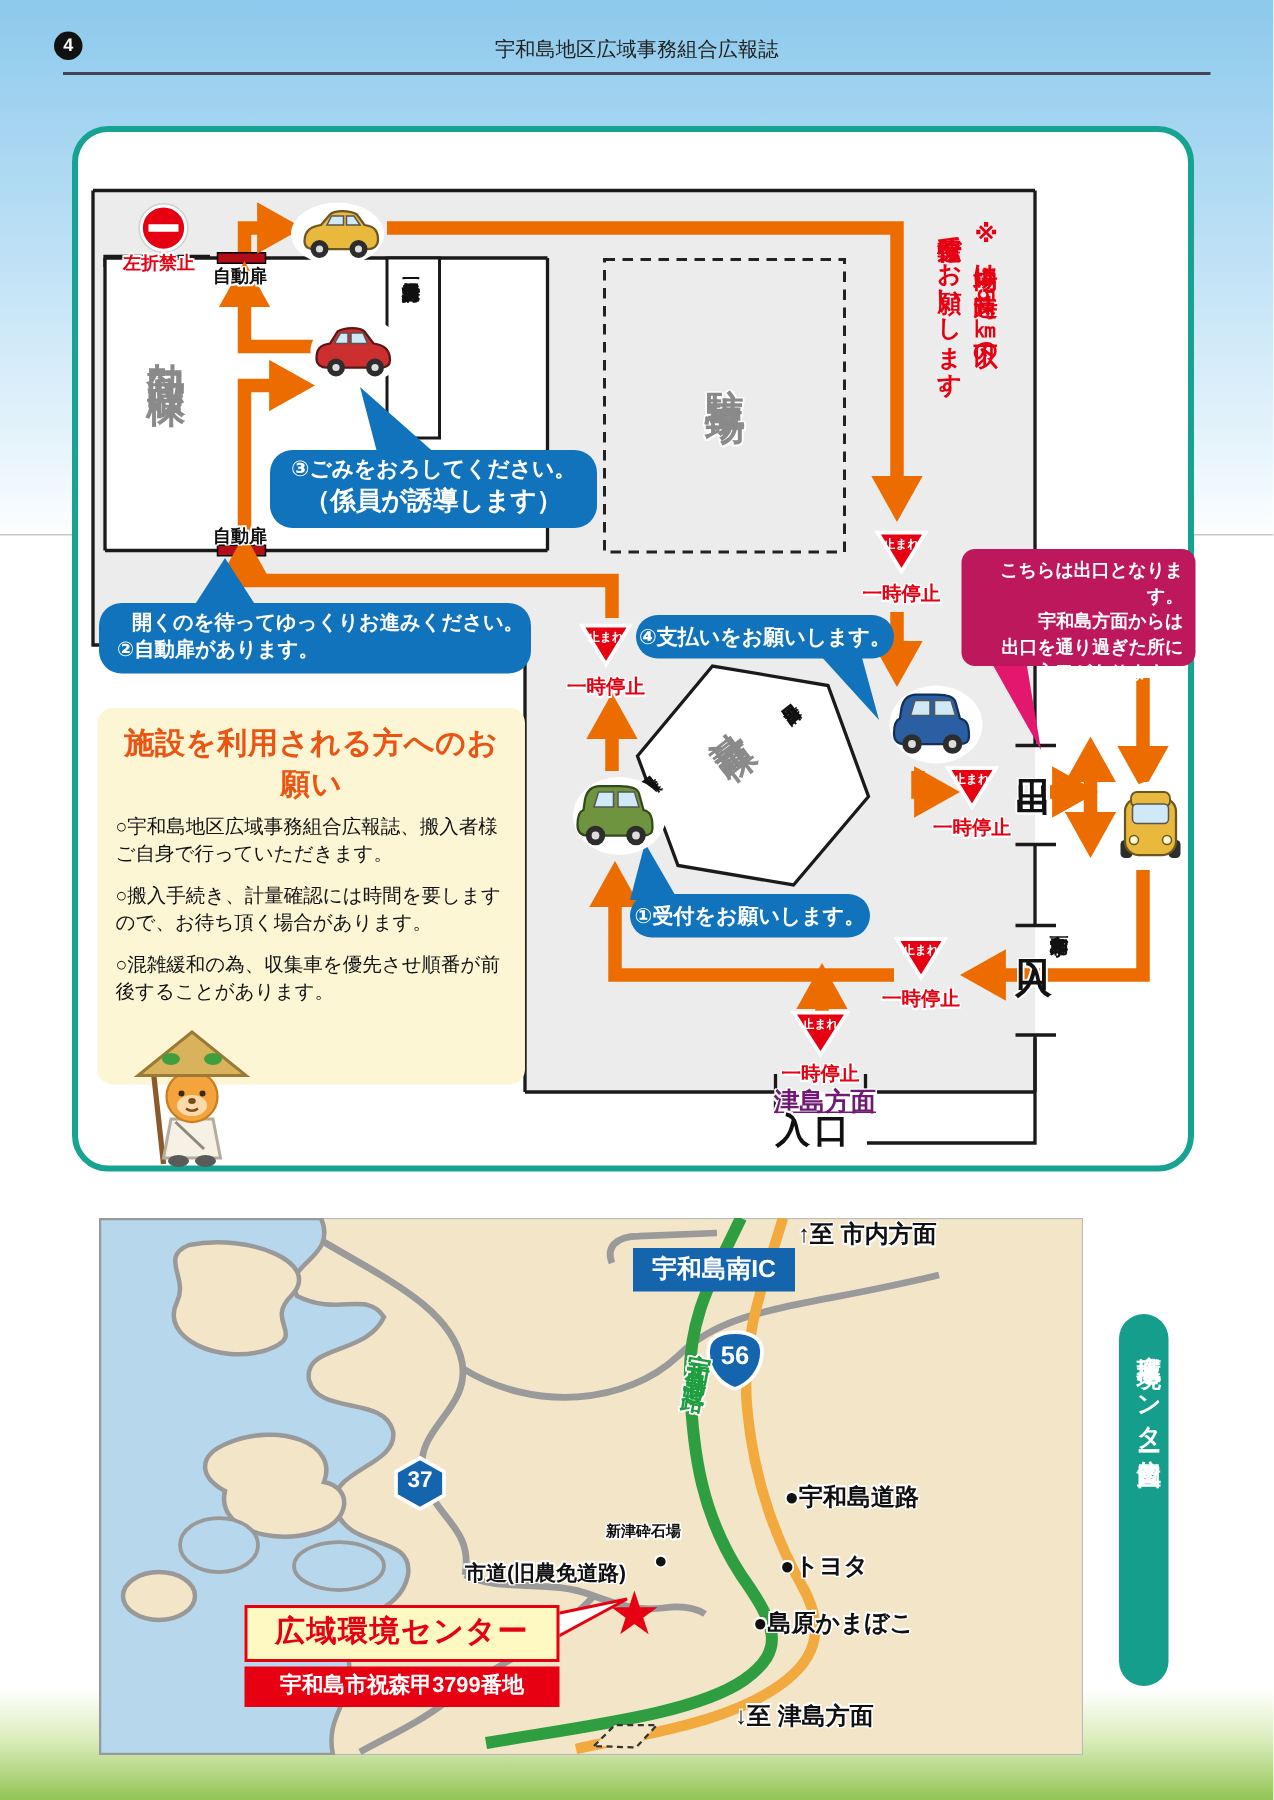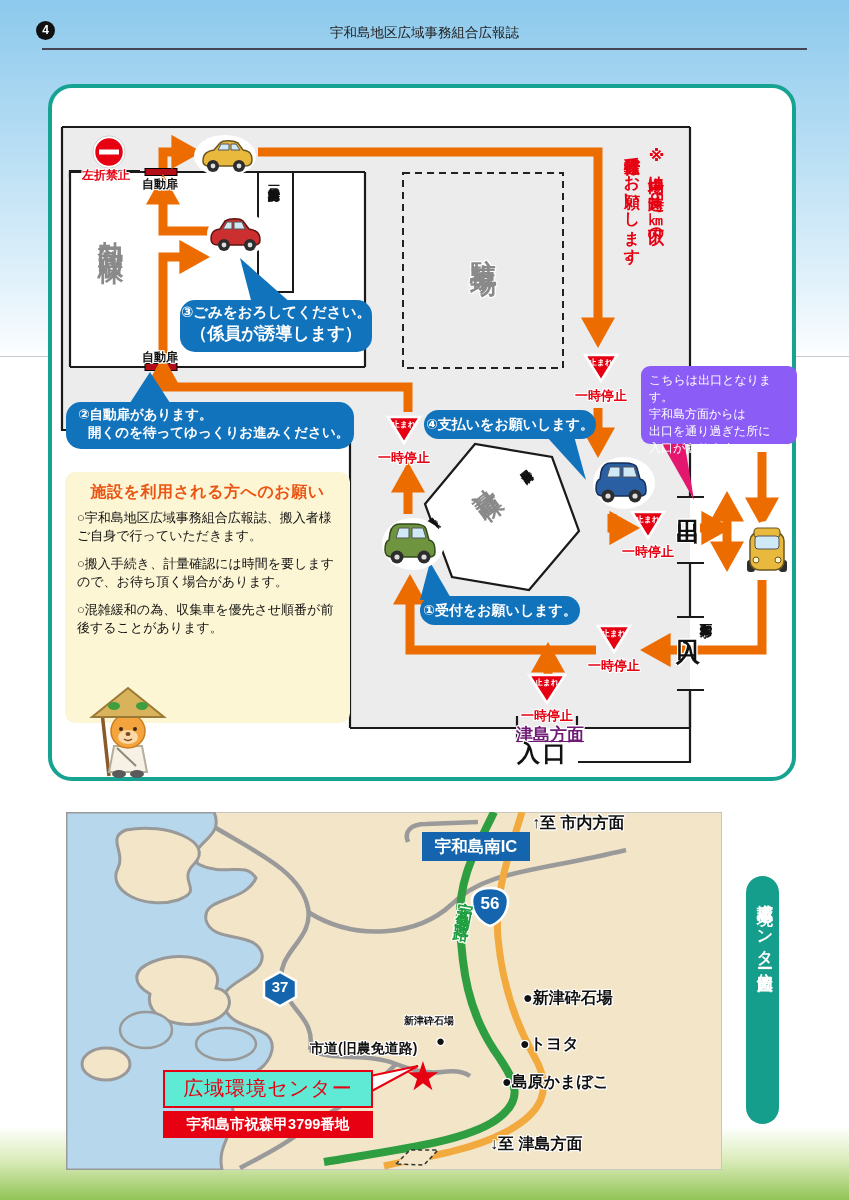--- a/index.html
+++ b/index.html
@@ -7,29 +7,29 @@
   .page{position:relative;width:849px;height:1200px;background:#fff;overflow:hidden;}
   .abs{position:absolute;}
   .halo{text-shadow:-1px -1px 0 #fff,1px -1px 0 #fff,-1px 1px 0 #fff,1px 1px 0 #fff,-1px 0 0 #fff,1px 0 0 #fff,0 -1px 0 #fff,0 1px 0 #fff;}
   .vert{writing-mode:vertical-rl;}
   .topbg{left:0;top:0;width:849px;height:356px;background:linear-gradient(180deg,#8cc9ec 0%,#b6ddf4 40%,#e8f5fc 85%,#fdfeff 100%);border-bottom:1px solid #c9c9c9;}
   .botbg{left:0;top:1126px;width:849px;height:74px;background:linear-gradient(180deg,rgba(255,255,255,0) 0%,#dcedbd 45%,#92c455 100%);}
   .card{left:48px;top:84px;width:748px;height:697px;background:#fff;border:4px solid #17a391;border-radius:24px;box-sizing:border-box;}
   .pill{left:327px;top:90px;width:196px;height:31px;background:#17a391;border-radius:16px;color:#fff;font-weight:bold;font-size:17px;line-height:31px;text-align:center;letter-spacing:1px;}
   .bldg{color:#8a8a8a;font-weight:bold;font-size:26px;letter-spacing:6px;}
   .callout{background:#1273bd;color:#fff;font-weight:bold;border-radius:15px;text-align:center;}
-  .pinkbox{background:#8b5cf6;color:#fff;font-weight:normal;border-radius:9px;}
+  .pinkbox{background:#be185d;color:#fff;font-weight:bold;border-radius:9px;text-align:right;}
   .stopcap{color:#e60012;font-weight:bold;font-size:13px;width:64px;text-align:center;}
   .tomare{color:#fff;font-size:8px;font-weight:bold;width:100%;text-align:center;position:absolute;top:5px;left:0;}
   .redtxt{color:#e60012;font-weight:bold;}
   .gatelbl{font-size:12px;font-weight:bold;color:#111;}
   .biggate{font-size:24px;font-weight:bold;color:#111;letter-spacing:2px;}
   .mapname{font-weight:bold;color:#111;font-size:16px;}
   .ybox{left:65px;top:472px;width:285px;height:251px;background:#fdf6d5;border-radius:10px;}
-  .ybox h3{margin:10px 8px 6px 8px;color:#ea5514;font-size:16px;text-align:center;letter-spacing:0.5px;}
+  .ybox h3{margin:10px 8px 6px 8px;color:#ea5514;font-size:20px;text-align:center;letter-spacing:0.5px;}
   .ybox .item{margin:0 12px 9px 12px;font-size:13px;line-height:1.42;color:#111;}
   .closing{text-align:right;margin:2px 14px 0 0;font-size:13.5px;color:#111;}
 </style>
 </head>
 <body>
 
 <div class="page">
 
   <div class="abs topbg"></div>
   <div class="abs botbg"></div>
@@ -220,27 +220,27 @@
     <ellipse cx="24" cy="29" rx="23" ry="28" fill="#fff"></ellipse>
     <rect x="4" y="40" width="8" height="12" rx="3" fill="#2d2d2d"></rect>
     <rect x="36" y="40" width="8" height="12" rx="3" fill="#2d2d2d"></rect>
     <rect x="7" y="12" width="34" height="38" rx="9" fill="#e9b93d" stroke="#6a5620" stroke-width="1.5"></rect>
     <rect x="11" y="8" width="26" height="10" rx="4" fill="#e9b93d" stroke="#6a5620" stroke-width="1.2"></rect>
     <rect x="12" y="16" width="24" height="13" rx="3" fill="#cfe9f6" stroke="#555" stroke-width="1"></rect>
     <circle cx="13" cy="40" r="3" fill="#fff6cc" stroke="#6a5620" stroke-width="1"></circle>
     <circle cx="35" cy="40" r="3" fill="#fff6cc" stroke="#6a5620" stroke-width="1"></circle>
   </svg>
 
-  <div class="abs callout" style="left:180px;top:300px;width:192px;height:52px;padding-top:3px;box-sizing:border-box;">
+  <div class="abs callout" style="left:180px;top:300px;width:218px;height:52px;padding-top:3px;box-sizing:border-box;">
     <div style="font-size:14.5px;">③ごみをおろしてください。</div>
     <div style="font-size:17px;">（係員が誘導します）</div>
   </div>
   <div class="abs callout" style="left:66px;top:402px;width:288px;height:47px;text-align:left;padding:4px 0 0 12px;box-sizing:border-box;">
+    <div style="font-size:13.5px;padding-left:10px;">開くのを待ってゆっくりお進みください。</div>
     <div style="font-size:13.5px;">②自動扉があります。</div>
-    <div style="font-size:13.5px;padding-left:10px;">開くのを待ってゆっくりお進みください。</div>
   </div>
   <div class="abs callout" style="left:424px;top:410px;width:172px;height:29px;line-height:29px;font-size:14px;">④支払いをお願いします。</div>
   <div class="abs callout" style="left:420px;top:596px;width:160px;height:29px;line-height:29px;font-size:14px;">①受付をお願いします。</div>
 
   <div class="abs pinkbox" style="left:641px;top:366px;width:156px;height:78px;padding:6px 8px;box-sizing:border-box;font-size:12px;line-height:1.42;">
     <div>こちらは出口となります。</div>
     <div>宇和島方面からは</div>
     <div>出口を通り過ぎた所に</div>
     <div>入口があります。</div>
   </div>
@@ -301,26 +301,26 @@
   <svg class="abs" style="left:262px;top:970px;" width="36" height="38" viewBox="0 0 36 38">
     <polygon points="18,2 34,11 34,27 18,36 2,27 2,11" fill="#1565ae" stroke="#fff" stroke-width="2.5"></polygon>
   </svg>
   <div class="abs" style="left:262px;top:978px;width:36px;text-align:center;color:#fff;font-weight:bold;font-size:15px;">37</div>
 
   <div class="abs vert halo" style="left:444px;top:888px;height:160px;color:#1e9e3e;font-weight:bold;font-size:16px;letter-spacing:6px;transform:rotate(10deg);">宇和島道路</div>
 
   <div class="abs mapname halo" style="left:404px;top:1014px;font-size:10px;">新津砕石場</div>
   <div class="abs mapname halo" style="left:436px;top:1032px;font-size:15px;">●</div>
   <div class="abs mapname halo" style="left:310px;top:1040px;font-size:14px;">市道(旧農免道路)</div>
-  <div class="abs mapname halo" style="left:523px;top:988px;">●新津砕石場</div>
+  <div class="abs mapname halo" style="left:523px;top:988px;">●宇和島道路</div>
   <div class="abs mapname halo" style="left:520px;top:1034px;">●トヨタ</div>
   <div class="abs mapname halo" style="left:502px;top:1072px;">●島原かまぼこ</div>
 
   <div class="abs" style="left:405px;top:1056px;font-size:40px;color:#e60012;line-height:1;">★</div>
 
-  <div class="abs" style="left:163px;top:1070px;width:210px;height:38px;background:#5eead4;border:2.5px solid #e60012;box-sizing:border-box;color:#e60012;font-weight:normal;font-size:20px;text-align:center;line-height:33px;letter-spacing:1px;">広域環境センター</div>
+  <div class="abs" style="left:163px;top:1070px;width:210px;height:38px;background:#fef9c3;border:2.5px solid #e60012;box-sizing:border-box;color:#e60012;font-weight:bold;font-size:20px;text-align:center;line-height:33px;letter-spacing:1px;">広域環境センター</div>
   <div class="abs" style="left:163px;top:1111px;width:210px;height:27px;background:#e60012;color:#fff;font-weight:bold;font-size:14.5px;text-align:center;line-height:27px;">宇和島市祝森甲3799番地</div>
 
   <div class="abs" style="left:746px;top:876px;width:33px;height:248px;background:#169e8c;border-radius:17px;">
     <div class="abs vert" style="left:8px;top:14px;height:220px;color:#fff;font-weight:bold;font-size:16px;letter-spacing:2px;">広域環境センター位置図</div>
   </div>
 
 </div>
 
 </body></html>

